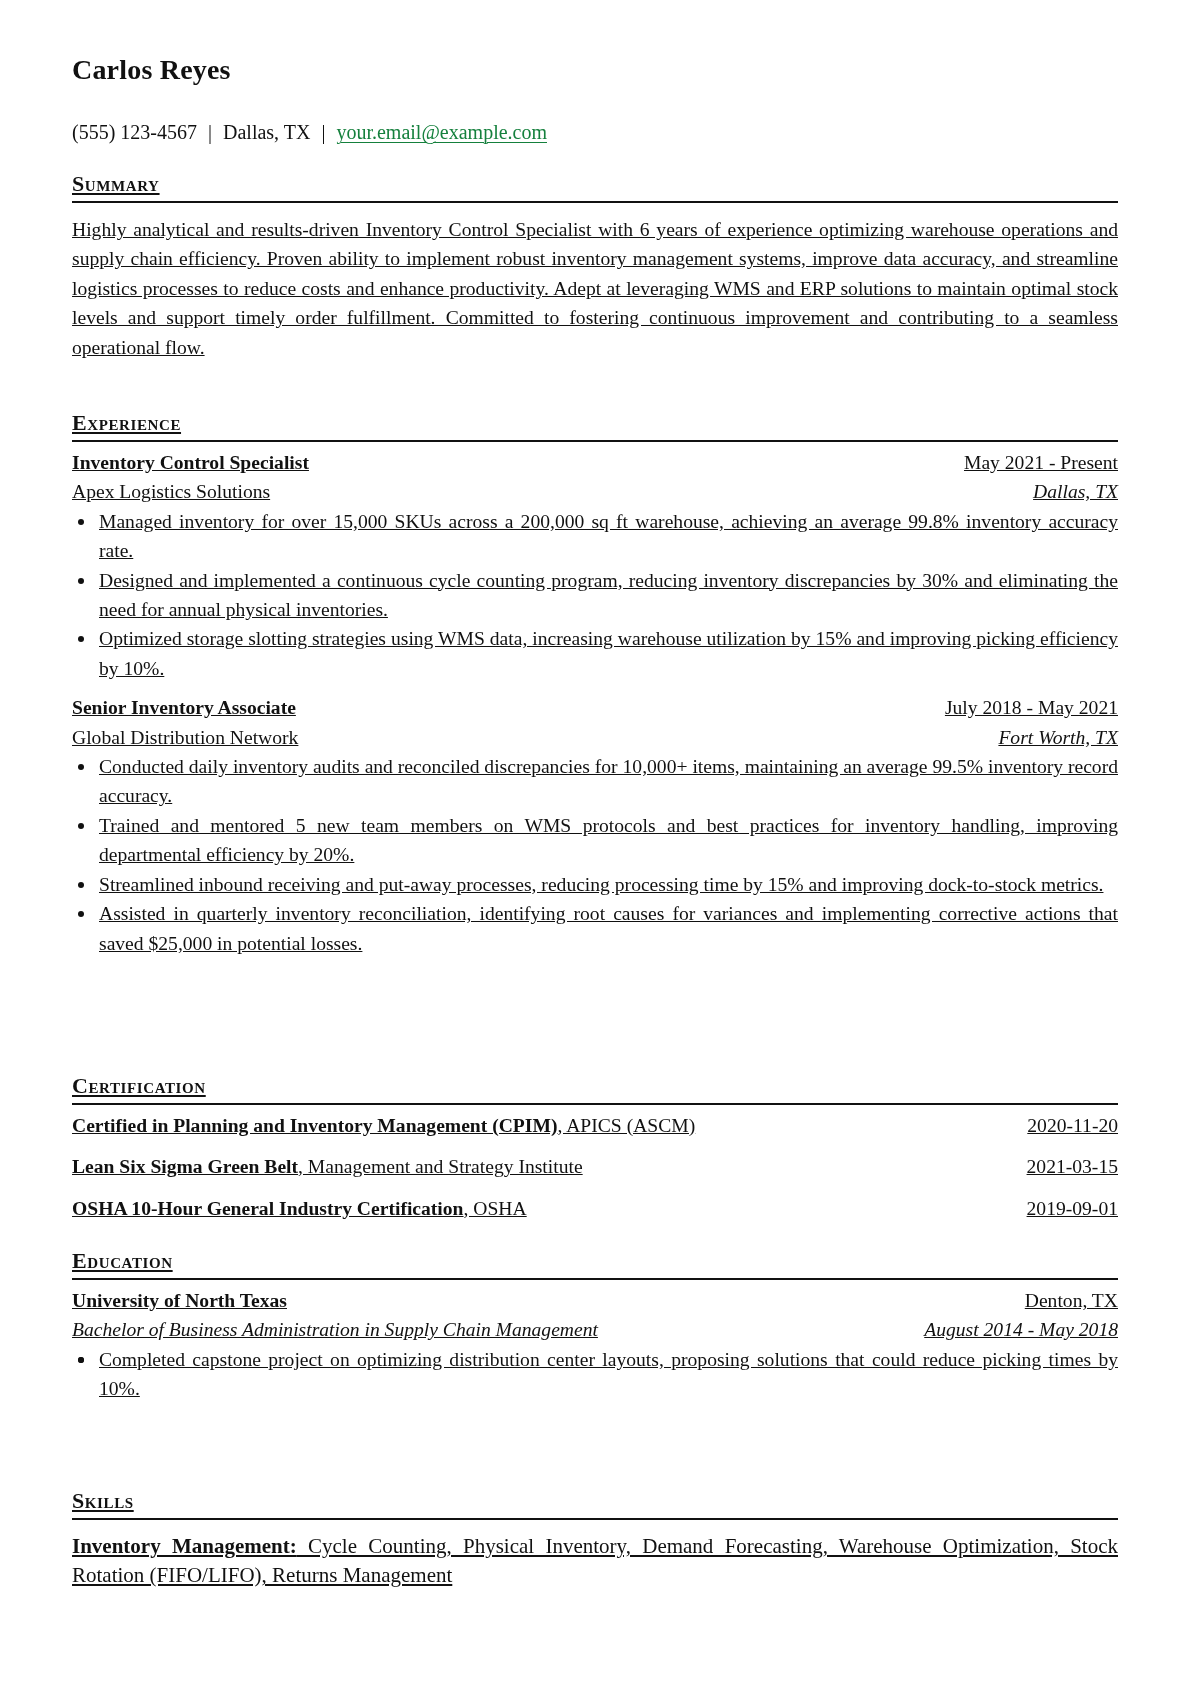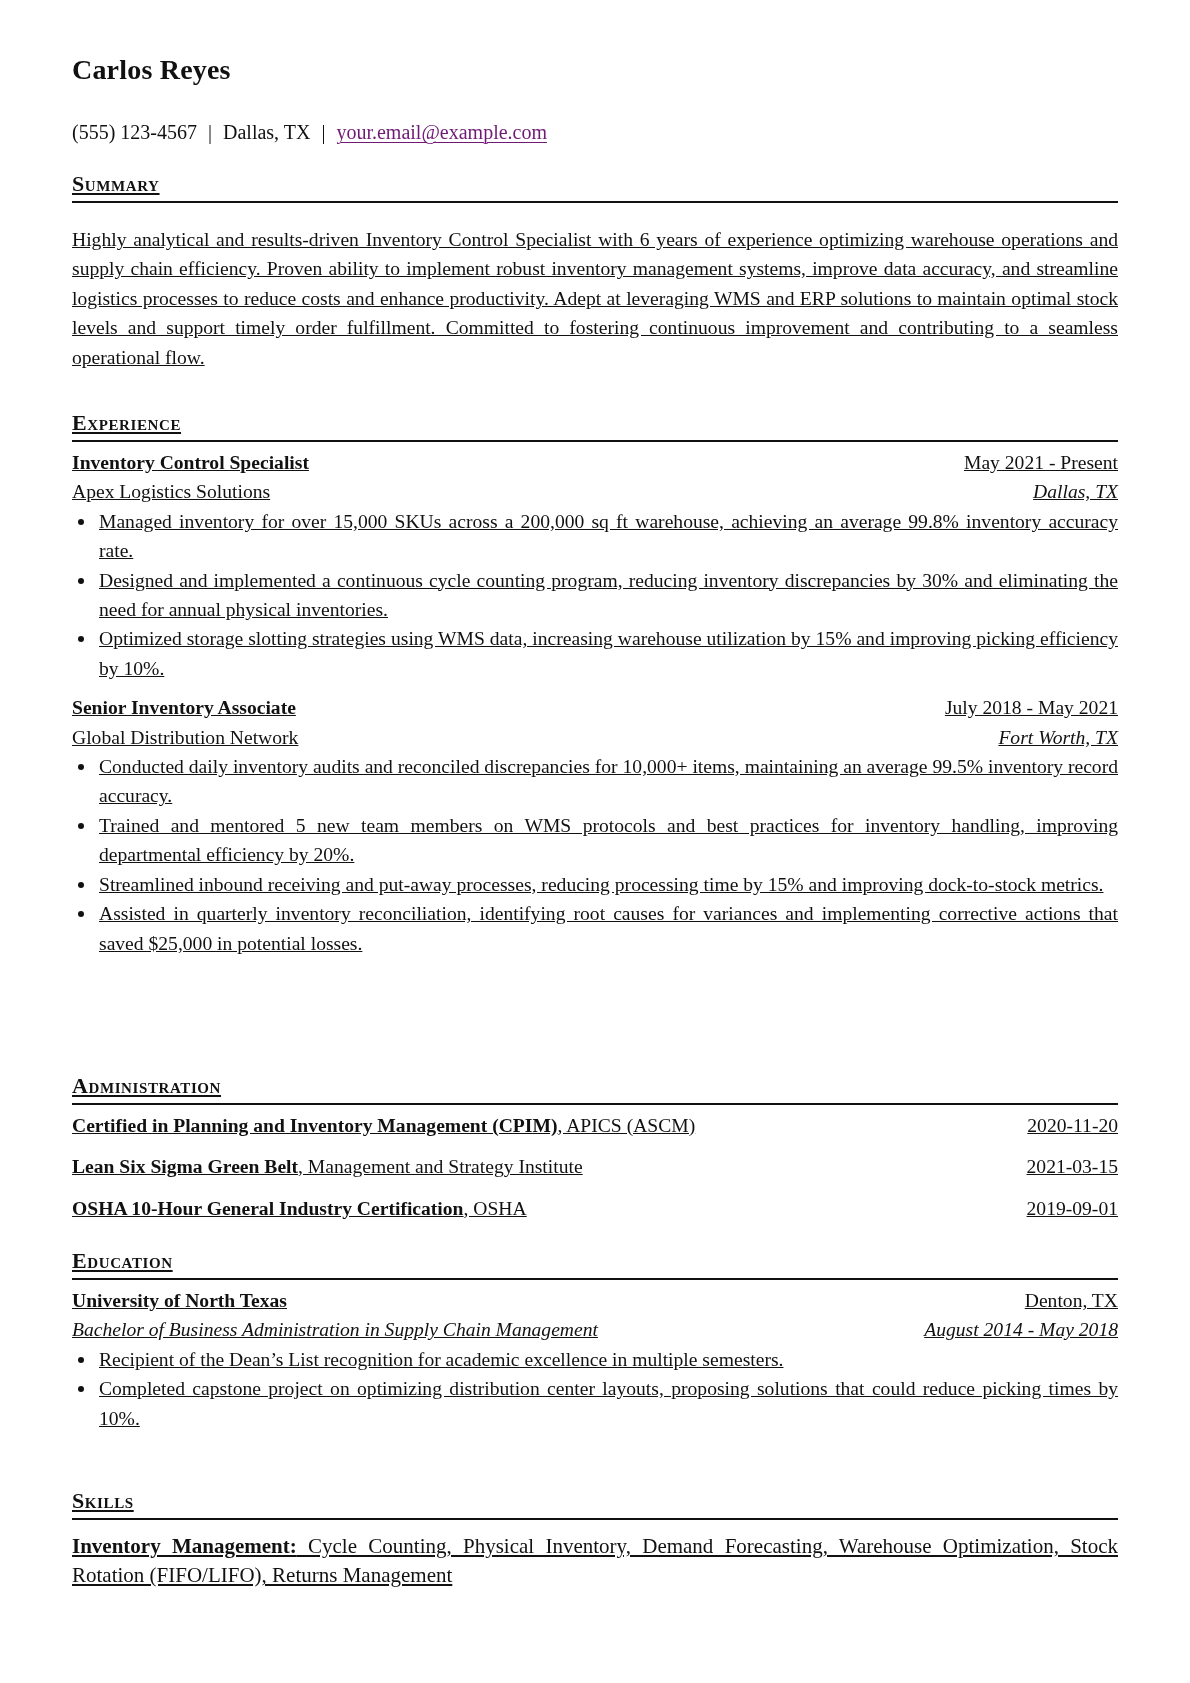--- a/index.html
+++ b/index.html
@@ -37,21 +37,21 @@
       left: 0;
       font-size: 20px;
       line-height: 1.2;
       white-space: nowrap;
     }
     .contact .sep {
       display: inline-block;
       margin: 0 11px;
     }
     .contact a {
-      color: #701a75;
+      color: #15803d;
       text-decoration: underline;
       text-underline-offset: 3px;
       text-decoration-thickness: 1px;
       font-family: Liberation Serif, serif;
     }
     .section {
       position: absolute;
       left: 0;
       width: 1046px;
       text-decoration: underline;
@@ -64,21 +64,21 @@
       line-height: 26px;
       margin: 0;
       padding: 0 0 4px 0;
       border-bottom: 2px solid #111111;
     }
     .para {
       font-size: 19.6px;
       line-height: 29.4px;
       text-align: justify;
       hyphens: auto;
-      margin: 22px 0 0 0;
+      margin: 12px 0 0 0;
     }
     .row {
       display: flex;
       justify-content: space-between;
       align-items: flex-end;
       font-size: 19.6px;
       line-height: 29.4px;
     }
     .row .left-bold { font-weight: bold; }
     .row .italic { font-style: italic; }
@@ -171,21 +171,21 @@
       <ul class="bullets">
         <li><span class="dot"></span><span>Conducted daily inventory audits and reconciled discrepancies for 10,000+ items, maintaining an average 99.5% inventory record accuracy.</span></li>
         <li><span class="dot"></span><span>Trained and mentored 5 new team members on WMS protocols and best practices for inventory handling, improving departmental efficiency by 20%.</span></li>
         <li><span class="dot"></span><span>Streamlined inbound receiving and put-away processes, reducing processing time by 15% and improving dock-to-stock metrics.</span></li>
         <li><span class="dot"></span><span>Assisted in quarterly inventory reconciliation, identifying root causes for variances and implementing corrective actions that saved $25,000 in potential losses.</span></li>
       </ul>
     </div>
   </div>
 
   <div class="section" style="top:1073px;">
-    <h2 class="section-title">Administration</h2>
+    <h2 class="section-title">Certification</h2>
     <div class="cert-row">
       <span><span class="cert-name">Certified in Planning and Inventory Management (CPIM)</span><span>, APICS (ASCM)</span></span>
       <span>2020-11-20</span>
     </div>
     <div class="cert-row">
       <span><span class="cert-name">Lean Six Sigma Green Belt</span><span>, Management and Strategy Institute</span></span>
       <span>2021-03-15</span>
     </div>
     <div class="cert-row">
       <span><span class="cert-name">OSHA 10-Hour General Industry Certification</span><span>, OSHA</span></span>
@@ -198,21 +198,21 @@
     <div class="job">
       <div class="row">
         <span class="left-bold">University of North Texas</span>
         <span>Denton, TX</span>
       </div>
       <div class="row">
         <span class="italic">Bachelor of Business Administration in Supply Chain Management</span>
         <span class="italic">August 2014 - May 2018</span>
       </div>
       <ul class="bullets">
-        <li><span class="dot"></span><span>Recipient of the Dean’s List recognition for academic excellence in multiple semesters.</span></li>
+        <li><span class="dot"></span></li>
         <li><span class="dot"></span><span>Completed capstone project on optimizing distribution center layouts, proposing solutions that could reduce picking times by 10%.</span></li>
       </ul>
     </div>
   </div>
 
   <div class="section" style="top:1488px;">
     <h2 class="section-title">Skills</h2>
     <div class="skills-line">
       <span class="cat">Inventory Management:</span><span> Cycle Counting, Physical Inventory, Demand Forecasting, Warehouse Optimization, Stock Rotation (FIFO/LIFO), Returns Management</span>
     </div>

